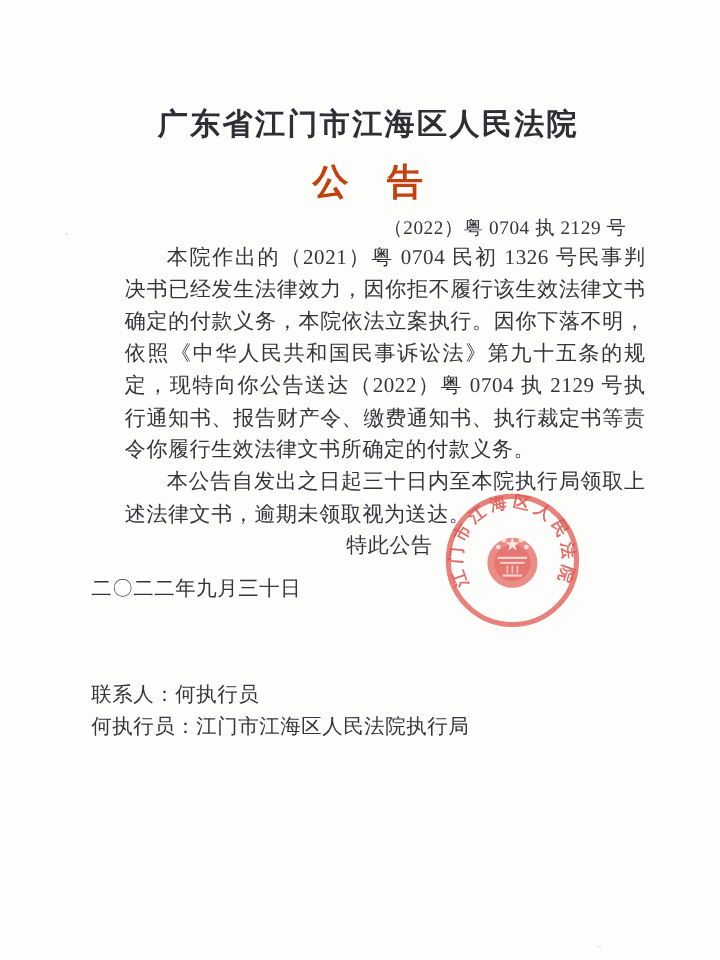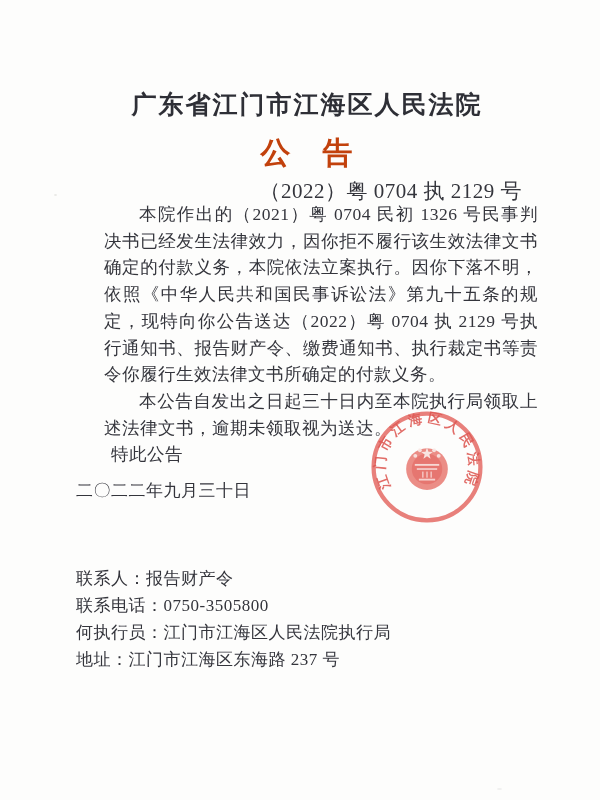--- a/index.html
+++ b/index.html
@@ -29,21 +29,21 @@
     text-align: center;
     font-size: 30px;
     font-weight: 600;
     letter-spacing: 1px;
     line-height: 38px;
     margin-top: 12px;
     color: #c2410c;
   }
   .case-number {
     text-align: right;
-    font-size: 21px;
+    font-size: 16px;
     line-height: 20px;
     margin-top: 9px;
     padding-right: 16px;
     letter-spacing: 0.5px;
   }
   .addressee {
     font-size: 17.5px;
     line-height: 27px;
     margin-top: 7px;
     letter-spacing: 0.5px;
@@ -54,20 +54,21 @@
     text-indent: 2em;
     text-align: justify;
     letter-spacing: 0.5px;
     margin-left: 28px;
   }
   .closing {
     font-size: 17.5px;
     line-height: 27px;
     text-indent: 2em;
     letter-spacing: 0.5px;
+    text-align: center;
   }
   .date-line {
     text-align: left;
     font-size: 17px;
     line-height: 27px;
     margin-top: 9px;
     padding-right: 30px;
     letter-spacing: 0.5px;
     position: relative;
     z-index: 1;
@@ -115,24 +116,22 @@
 
   <div class="para">本院作出的（2021）粤 0704 民初 1326 号民事判决书已经发生法律效力，因你拒不履行该生效法律文书确定的付款义务，本院依法立案执行。因你下落不明，依照《中华人民共和国民事诉讼法》第九十五条的规定，现特向你公告送达（2022）粤 0704 执 2129 号执行通知书、报告财产令、缴费通知书、执行裁定书等责令你履行生效法律文书所确定的付款义务。</div>
 
   <div class="para">本公告自发出之日起三十日内至本院执行局领取上述法律文书，逾期未领取视为送达。</div>
 
   <div class="closing">特此公告</div>
 
   <div class="date-line">二〇二二年九月三十日</div>
 
   <div class="contact-block">
-    <div class="contact-line">联系人：报告财产令</div>
-    <div class="contact-line">联系电话：0750-3505800</div>
+    <div class="contact-line">联系人：何执行员</div>
     <div class="contact-line">何执行员：江门市江海区人民法院执行局</div>
-    <div class="contact-line">地址：江门市江海区东海路 237 号</div>
   </div>
 
   <svg class="seal" viewBox="0 0 116 116" xmlns="http://www.w3.org/2000/svg">
     <defs>
       <path id="sealTextArc" d="M 25.6,82.1 A 41.5,41.5 0 1 1 90.4,82.1" fill="none"></path>
     </defs>
 
     <circle cx="58" cy="58" r="52.5" fill="none" stroke="#e2544d" stroke-width="4.2" opacity="0.8"></circle>
 
     <text font-size="13.5" fill="#dd4c46" letter-spacing="4" opacity="0.88" font-family="Liberation Sans, sans-serif" font-weight="bold">

